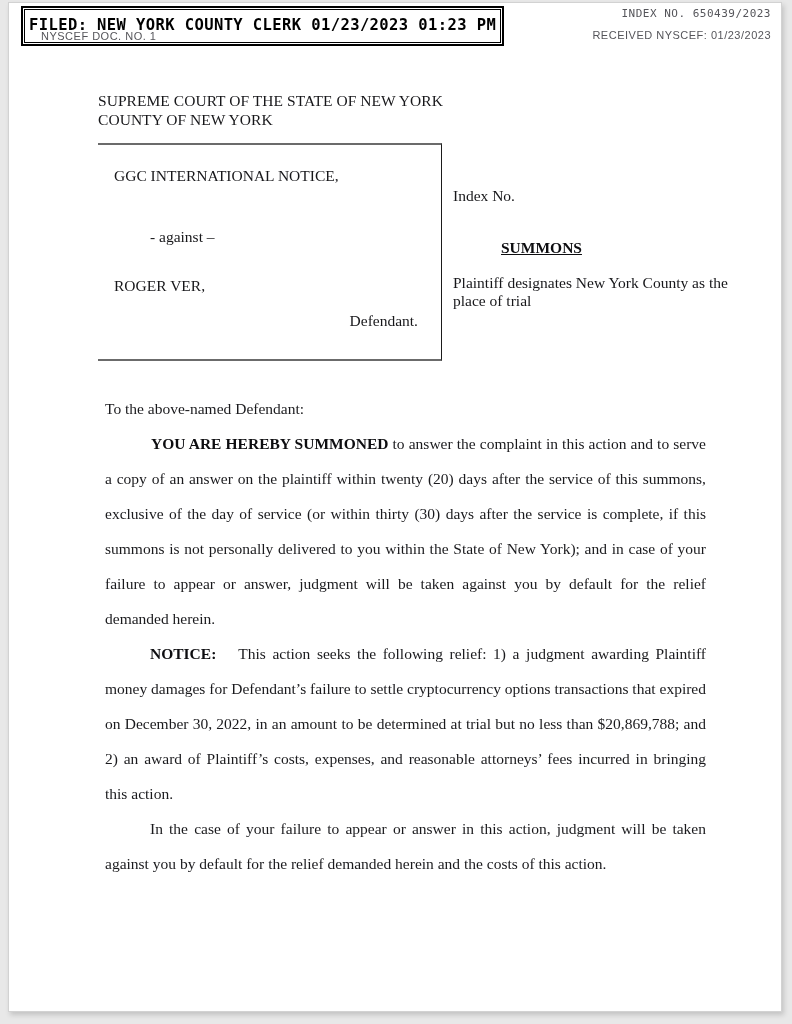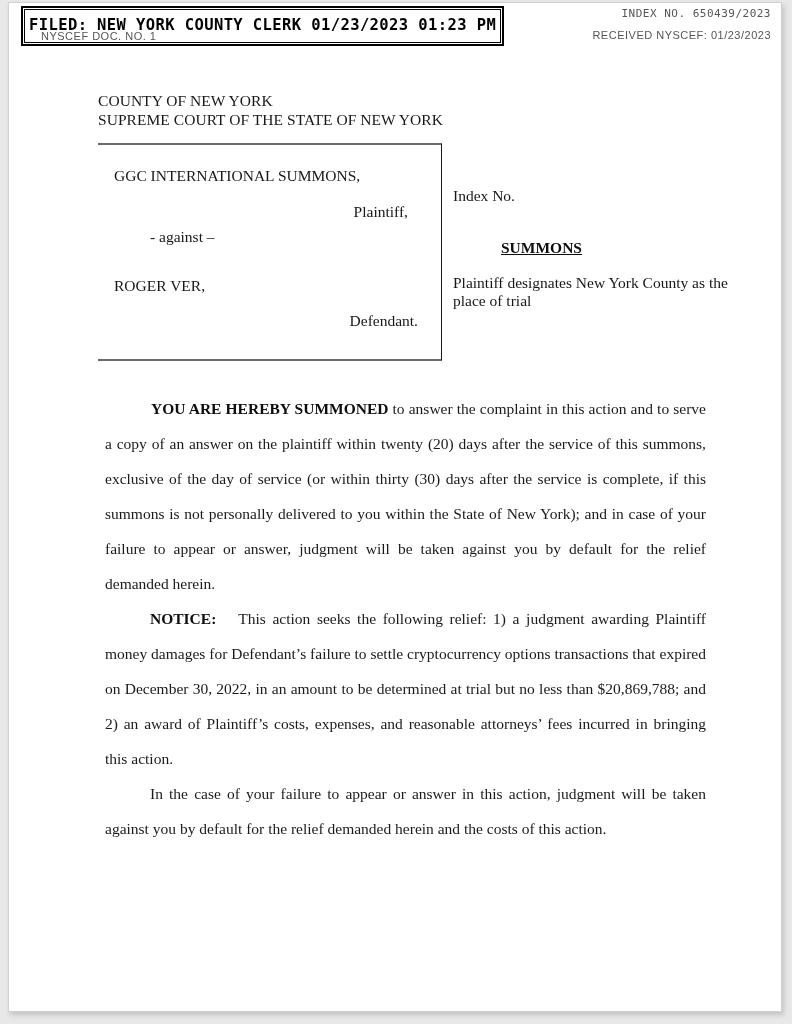--- a/index.html
+++ b/index.html
@@ -241,40 +241,42 @@
   <div class="nyscef-header">
     <div class="filed-stamp">
       <span class="filed-stamp-text">FILED: NEW YORK COUNTY CLERK 01/23/2023 01:23 PM</span>
     </div>
     <div class="nyscef-doc">NYSCEF DOC. NO. 1</div>
     <div class="index-no">INDEX NO. 650439/2023</div>
     <div class="received-nyscef">RECEIVED NYSCEF: 01/23/2023</div>
   </div>
 
   <div class="court-heading">
+    <div>SUPREME COURT OF THE STATE OF NEW YORK</div>
     <div>COUNTY OF NEW YORK</div>
-    <div>SUPREME COURT OF THE STATE OF NEW YORK</div>
   </div>
 
   <div class="caption">
     <div class="caption-left">
-      <div class="cap-plaintiff-name">GGC INTERNATIONAL SUMMONS,</div>
-      <div class="cap-plaintiff-role">Plaintiff,</div>
+      <div class="cap-plaintiff-name">GGC INTERNATIONAL NOTICE,</div>
       <div class="cap-against">- against –</div>
       <div class="cap-defendant-name">ROGER VER,</div>
       <div class="cap-defendant-role">Defendant.</div>
     </div>
     <div class="caption-right">
       <div class="cap-index-label">Index No.</div>
       <div class="cap-summons">SUMMONS</div>
       <div class="cap-venue">Plaintiff designates New York County as the place of trial</div>
     </div>
   </div>
 
   <div class="body-text">
+    <p class="no-justify">
+      <span>To the above-named Defendant:</span>
+    </p>
     <p>
       <span class="indent"></span><b class="strong">YOU ARE HEREBY SUMMONED</b><span> to answer the complaint in this action and to serve a copy of an answer on the plaintiff within twenty (20) days after the service of this summons, exclusive of the day of service (or within thirty (30) days after the service is complete, if this summons is not personally delivered to you within the State of New York); and in case of your failure to appear or answer, judgment will be taken against you by default for the relief demanded herein.</span>
     </p>
     <p>
       <span class="indent-wide"></span><b class="strong">NOTICE:</b><span class="gap-after-notice"></span><span>This action seeks the following relief:  1) a judgment awarding Plaintiff money damages for Defendant’s failure to settle cryptocurrency options transactions that expired on December 30, 2022, in an amount to be determined at trial but no less than $20,869,788; and 2) an award of Plaintiff’s costs, expenses, and reasonable attorneys’ fees incurred in bringing this action.</span>
     </p>
     <p>
       <span class="indent-wide"></span><span>In the case of your failure to appear or answer in this action, judgment will be taken against you by default for the relief demanded herein and the costs of this action.</span>
     </p>
   </div>

